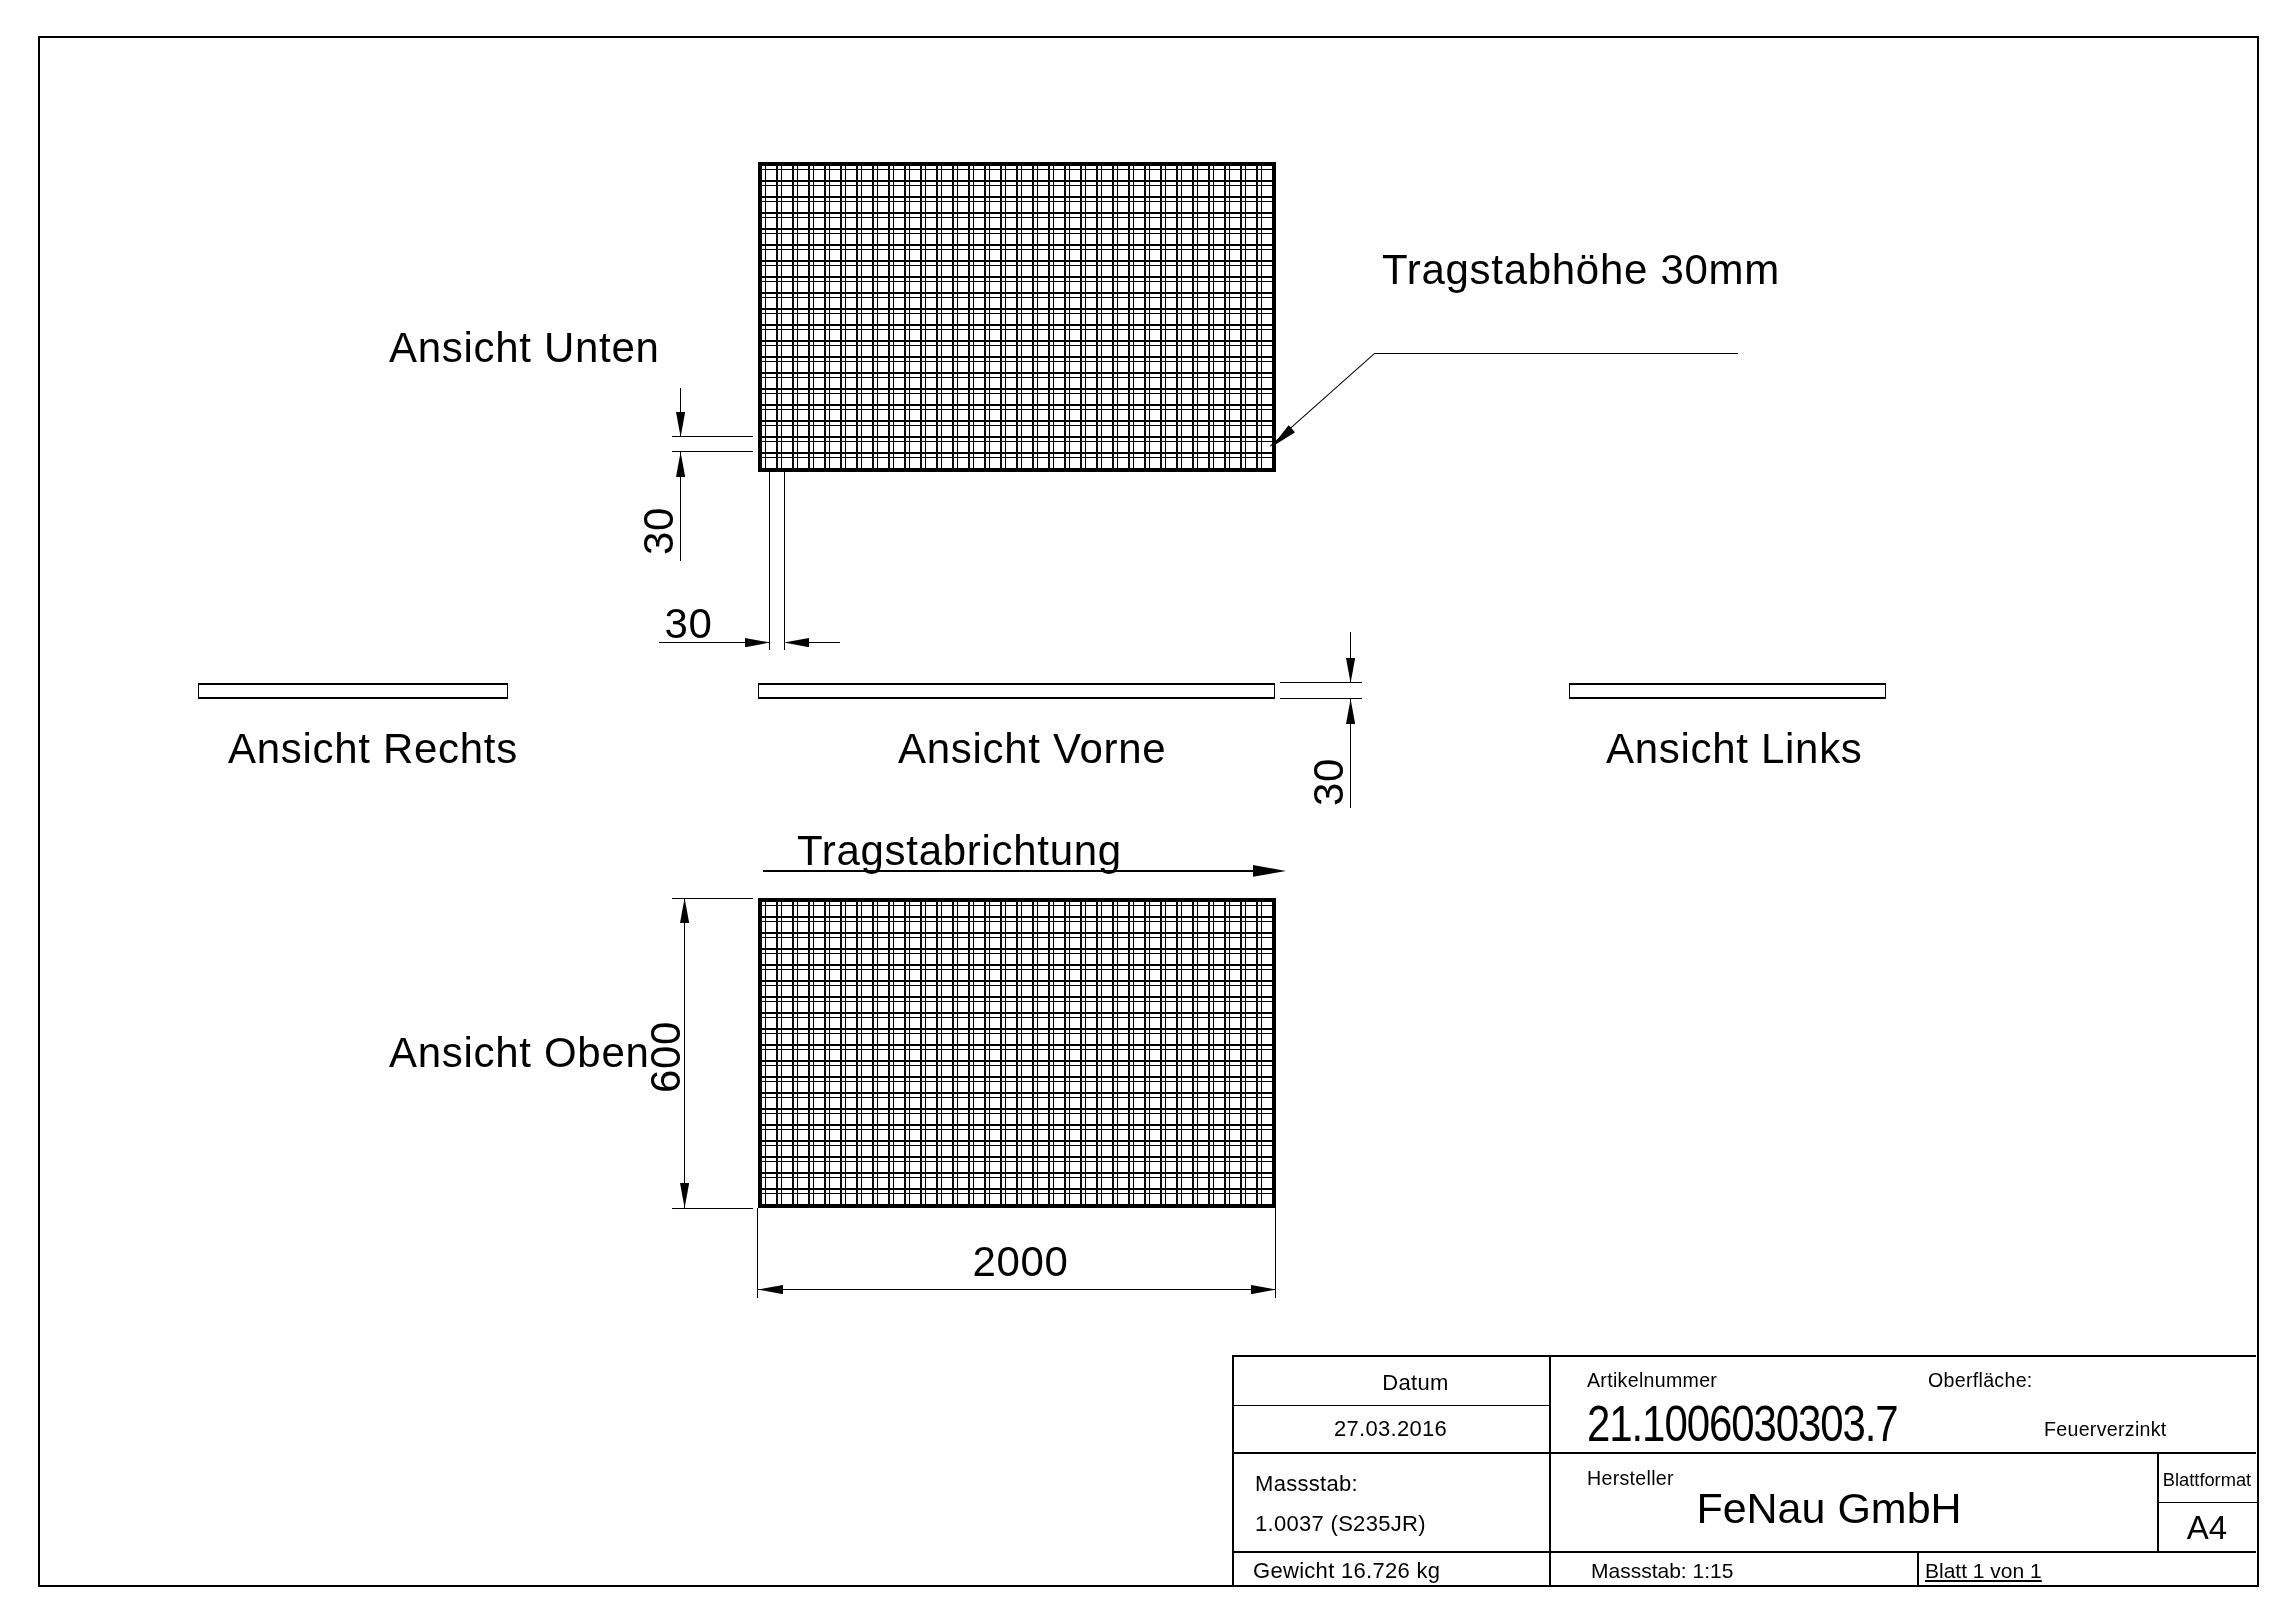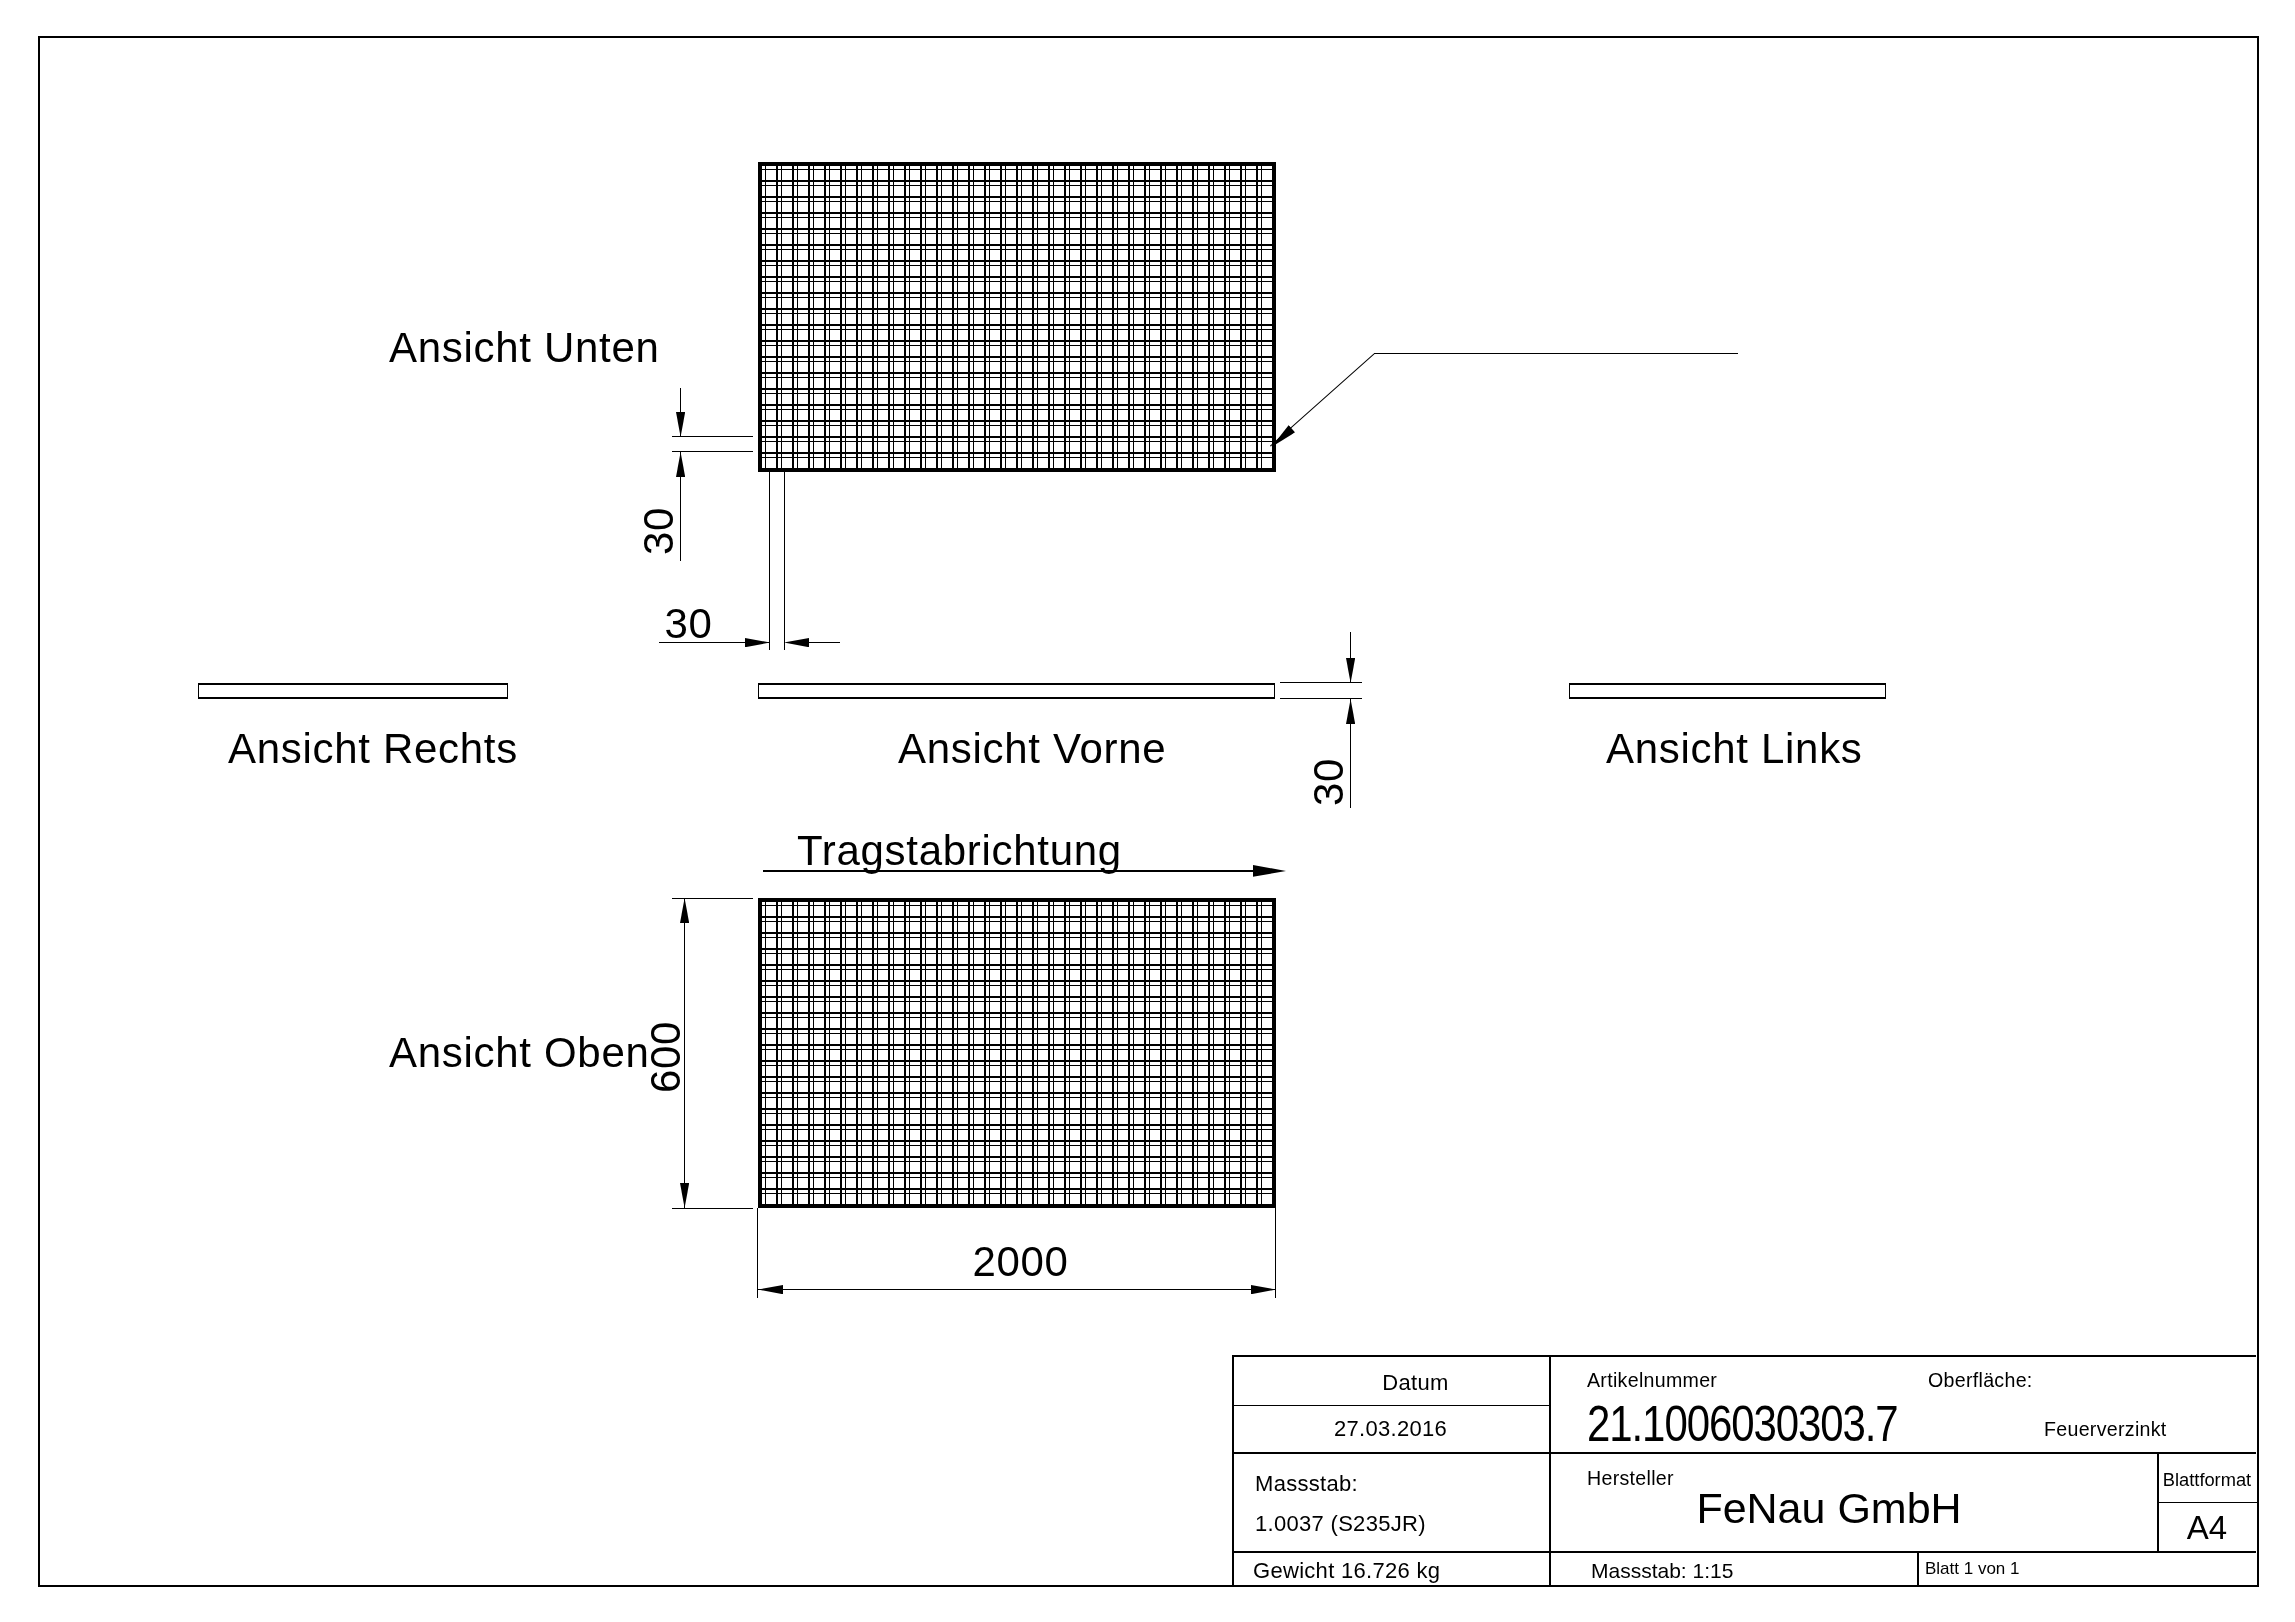--- a/index.html
+++ b/index.html
@@ -48,20 +48,21 @@
 </head>
 <body>
 
 <div id="sheet">
 
   <div class="abs" style="left:38px;top:36px;width:2217px;height:1547px;border:2px solid #000;"></div>
 
   <div class="mesh" style="left:758px;top:162px;width:518px;height:310px;"></div>
   <div class="lbl" style="left:389px;top:324px;">Ansicht Unten</div>
 
+  <div class="lbl" style="left:1382px;top:246px;">Tragstabhöhe 30mm</div>
 
   <div class="hline" style="left:1374px;top:353px;width:364px;"></div>
   <div class="hline" style="left:1374px;top:353px;width:139px;transform:rotate(138.3deg);transform-origin:0 50%;"></div>
   <div class="ar" style="left:1244px;top:442px;width:27.5px;height:9.8px;clip-path:polygon(0 0,100% 50%,0 100%);
               transform:rotate(138.3deg);transform-origin:100% 50%;"></div>
 
   <div class="vline" style="left:680px;top:388px;height:49px;"></div>
   <div class="ar ar-down" style="left:676px;top:412px;"></div>
   <div class="hline" style="left:672px;top:436px;width:81px;"></div>
   <div class="hline" style="left:672px;top:451px;width:81px;"></div>
@@ -141,16 +142,16 @@
   <div class="tb-m" style="left:1255px;top:1511px;">1.0037 (S235JR)</div>
 
   <div class="tb-s" style="left:1587px;top:1467px;">Hersteller</div>
   <div class="abs" style="left:1587px;top:1484px;width:484px;text-align:center;font-size:43px;white-space:nowrap;">FeNau GmbH</div>
 
   <div class="abs" style="left:2157px;top:1469px;width:100px;text-align:center;font-size:18.3px;white-space:nowrap;">Blattformat</div>
   <div class="abs" style="left:2157px;top:1509px;width:100px;text-align:center;font-size:33px;">A4</div>
 
   <div class="tb-m" style="left:1253px;top:1558px;">Gewicht 16.726 kg</div>
   <div class="abs" style="left:1591px;top:1559px;font-size:21px;white-space:nowrap;">Massstab: 1:15</div>
-  <div class="abs" style="left:1925px;top:1559px;font-size:17px;white-space:nowrap;">Blatt 1 von 1</div>
+  <div class="abs" style="left:1925px;top:1559px;font-size:21px;white-space:nowrap;text-decoration:underline;">Blatt 1 von 1</div>
 
 </div>
 
 
 </body></html>

